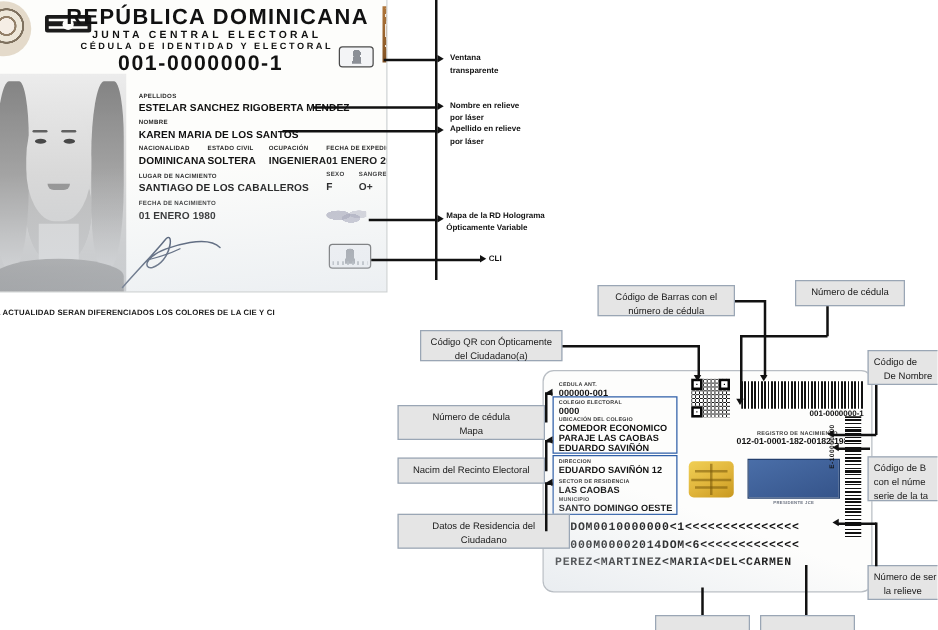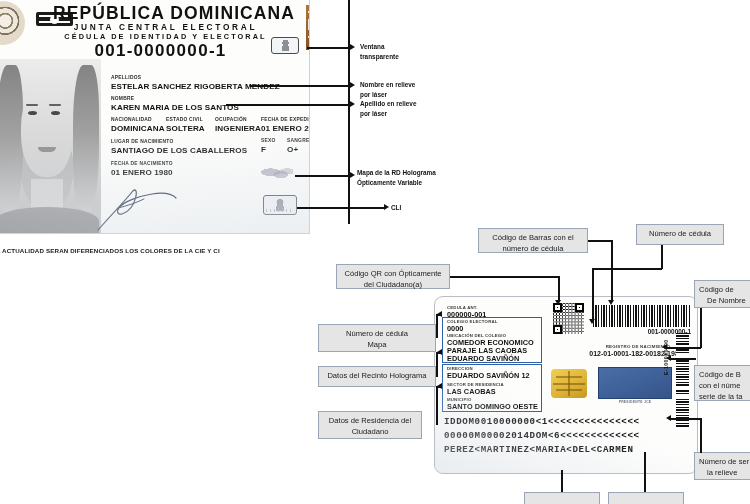--- a/index.html
+++ b/index.html
@@ -495,27 +495,27 @@
 <div class="callout" id="co-cedula-vieja" style="left:318px; top:324px; width:118px; height:28px;">
   <div>Número de cédula</div>
   <div>Mapa</div>
 </div>
 <div class="leader h" style="left:436px; top:314px; width:6px;"></div>
 <div class="leader v" style="left:436px; top:314px; height:24px;"></div>
 <div class="leader h" style="left:436px; top:337px; width:0px;"></div>
 <div class="arrow-l" style="left:437px; top:311px;"></div>
 
 <div class="callout" id="co-recinto" style="left:318px; top:366px; width:118px; height:21px;">
-  <div>Datos del Recinto Holograma</div>
+  <div>Nacim del Recinto Electoral</div>
 </div>
 <div class="leader v" style="left:436px; top:352px; height:25px;"></div>
 <div class="leader h" style="left:436px; top:352px; width:6px;"></div>
 <div class="arrow-l" style="left:437px; top:349px;"></div>
 
-<div class="callout" id="co-residencia" style="left:318px; top:411px; width:104px; height:28px;">
+<div class="callout" id="co-residencia" style="left:318px; top:411px; width:138px; height:28px;">
   <div>Datos de Residencia del</div>
   <div>Ciudadano</div>
 </div>
 <div class="leader v" style="left:436px; top:386px; height:39px;"></div>
 <div class="leader h" style="left:436px; top:386px; width:6px;"></div>
 <div class="arrow-l" style="left:437px; top:383px;"></div>
 
 <div class="callout" id="co-registro" style="left:694px; top:280px; width:70px; height:28px; align-items:flex-start; text-align:left;">
   <div>Código de</div>
   <div style="padding-left:8px;">De Nombre</div>

